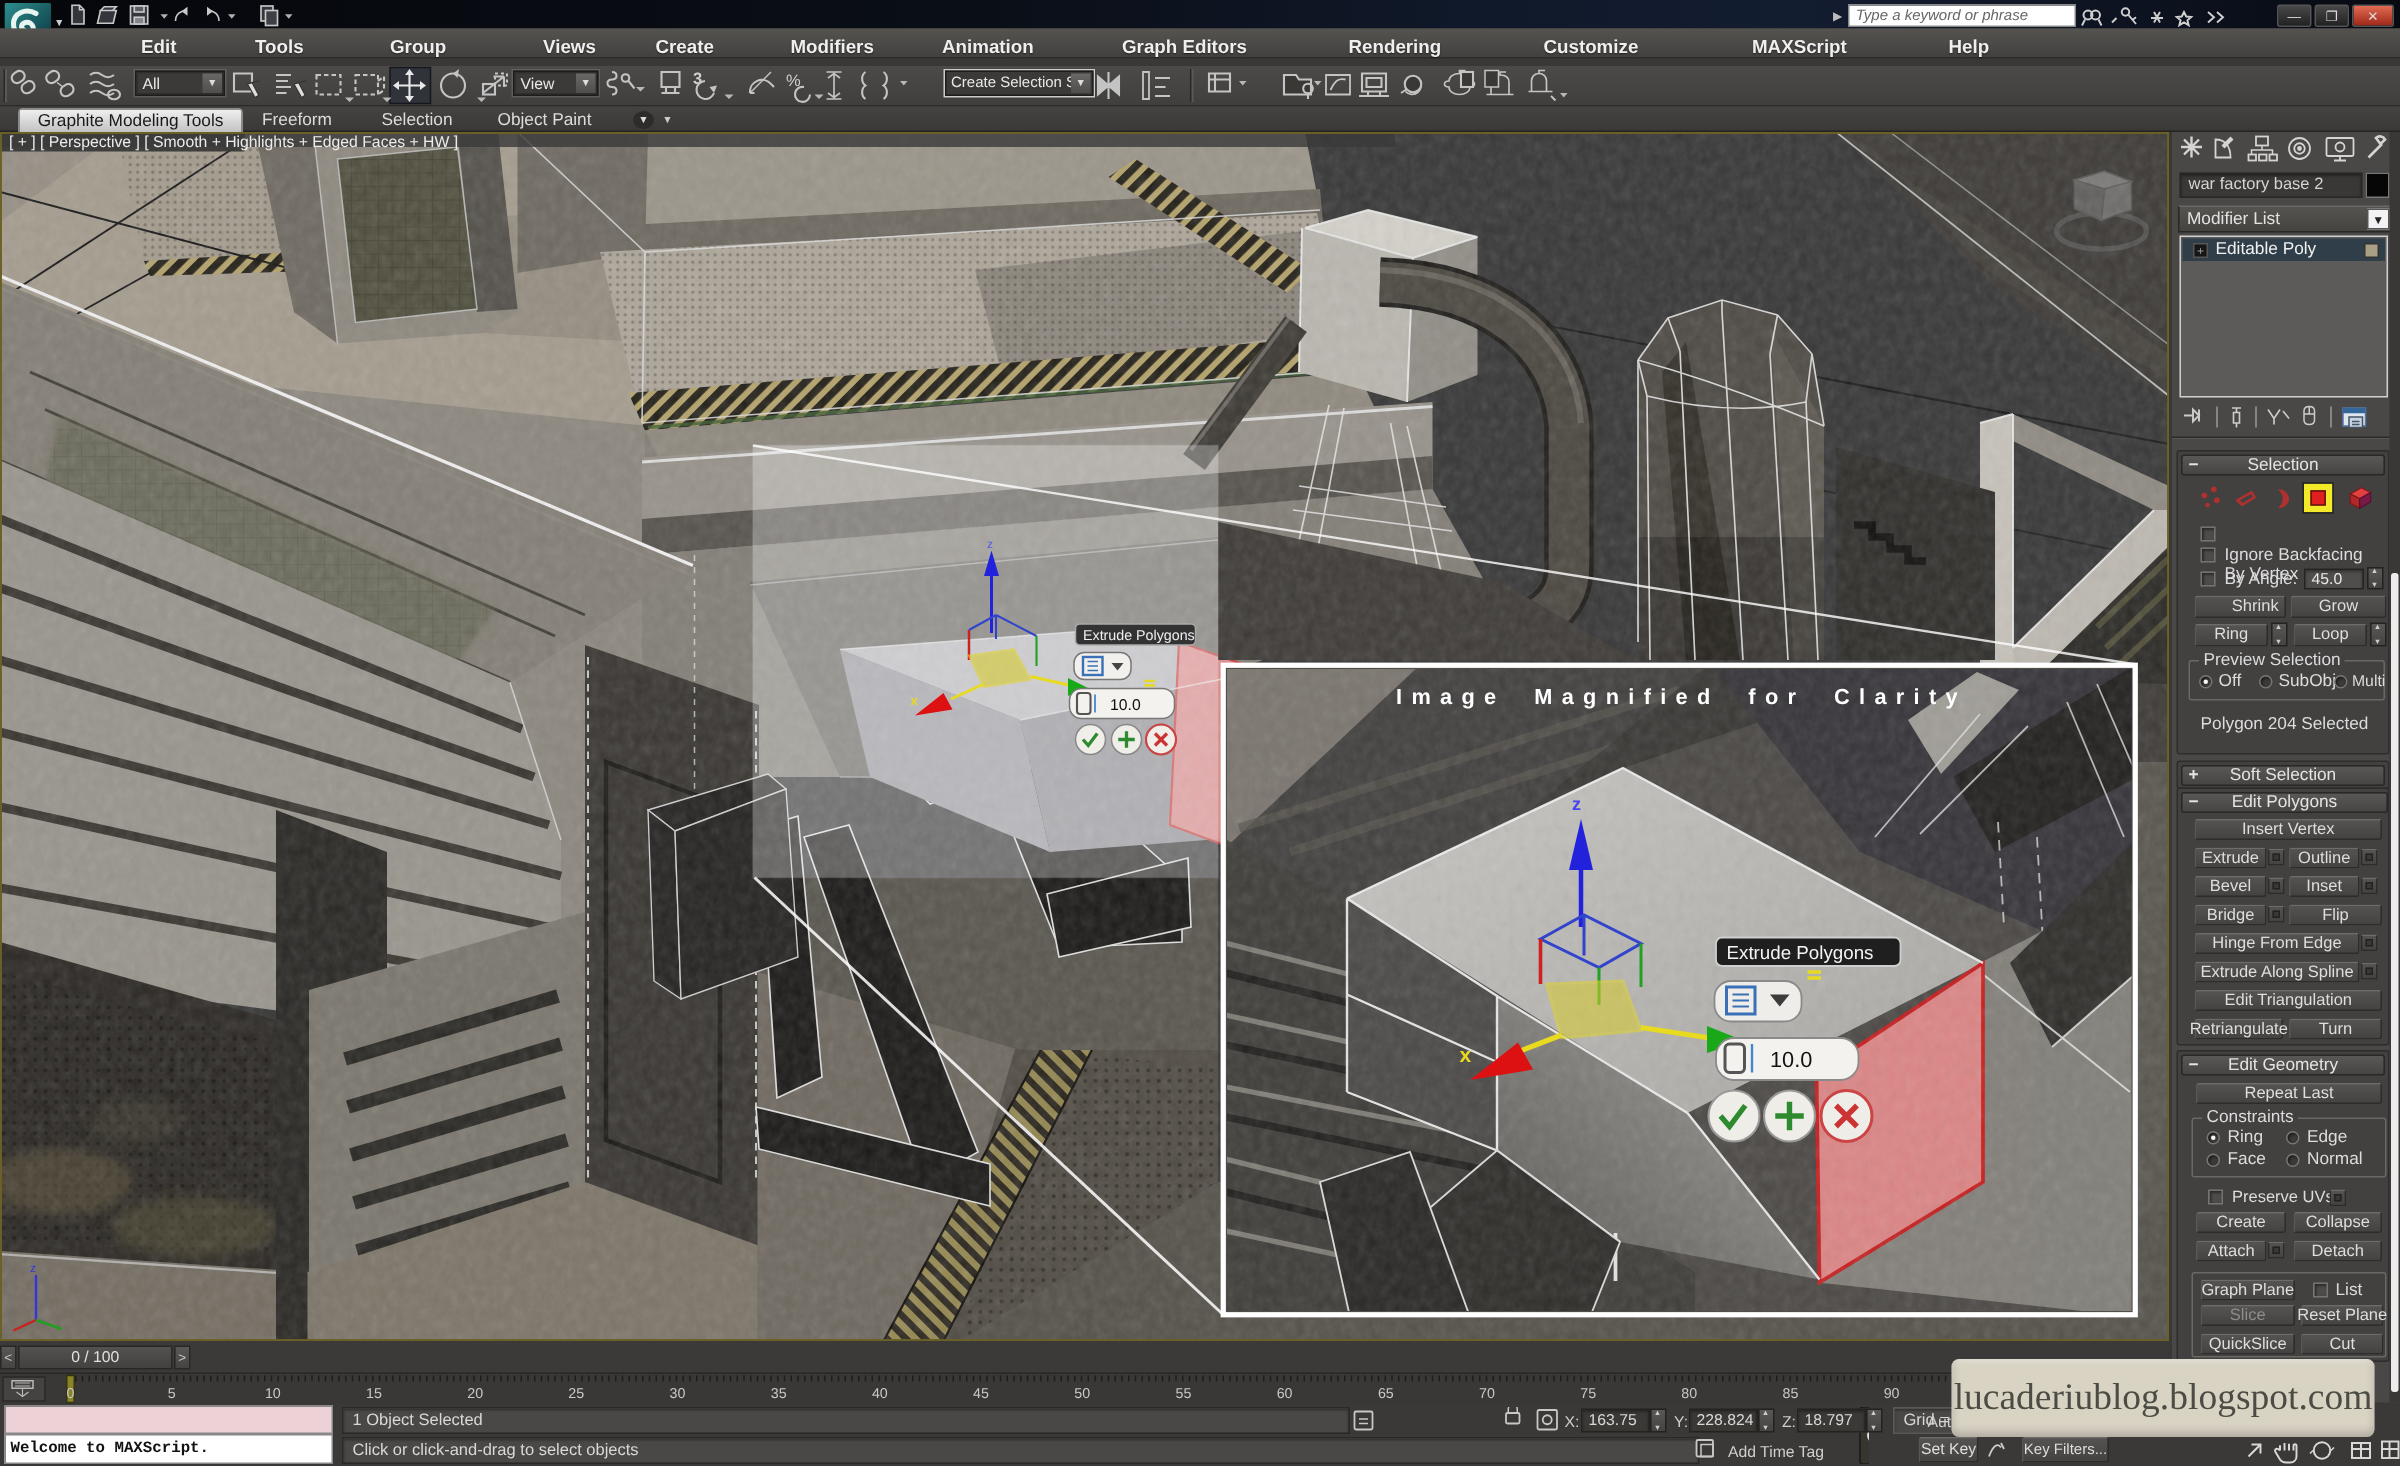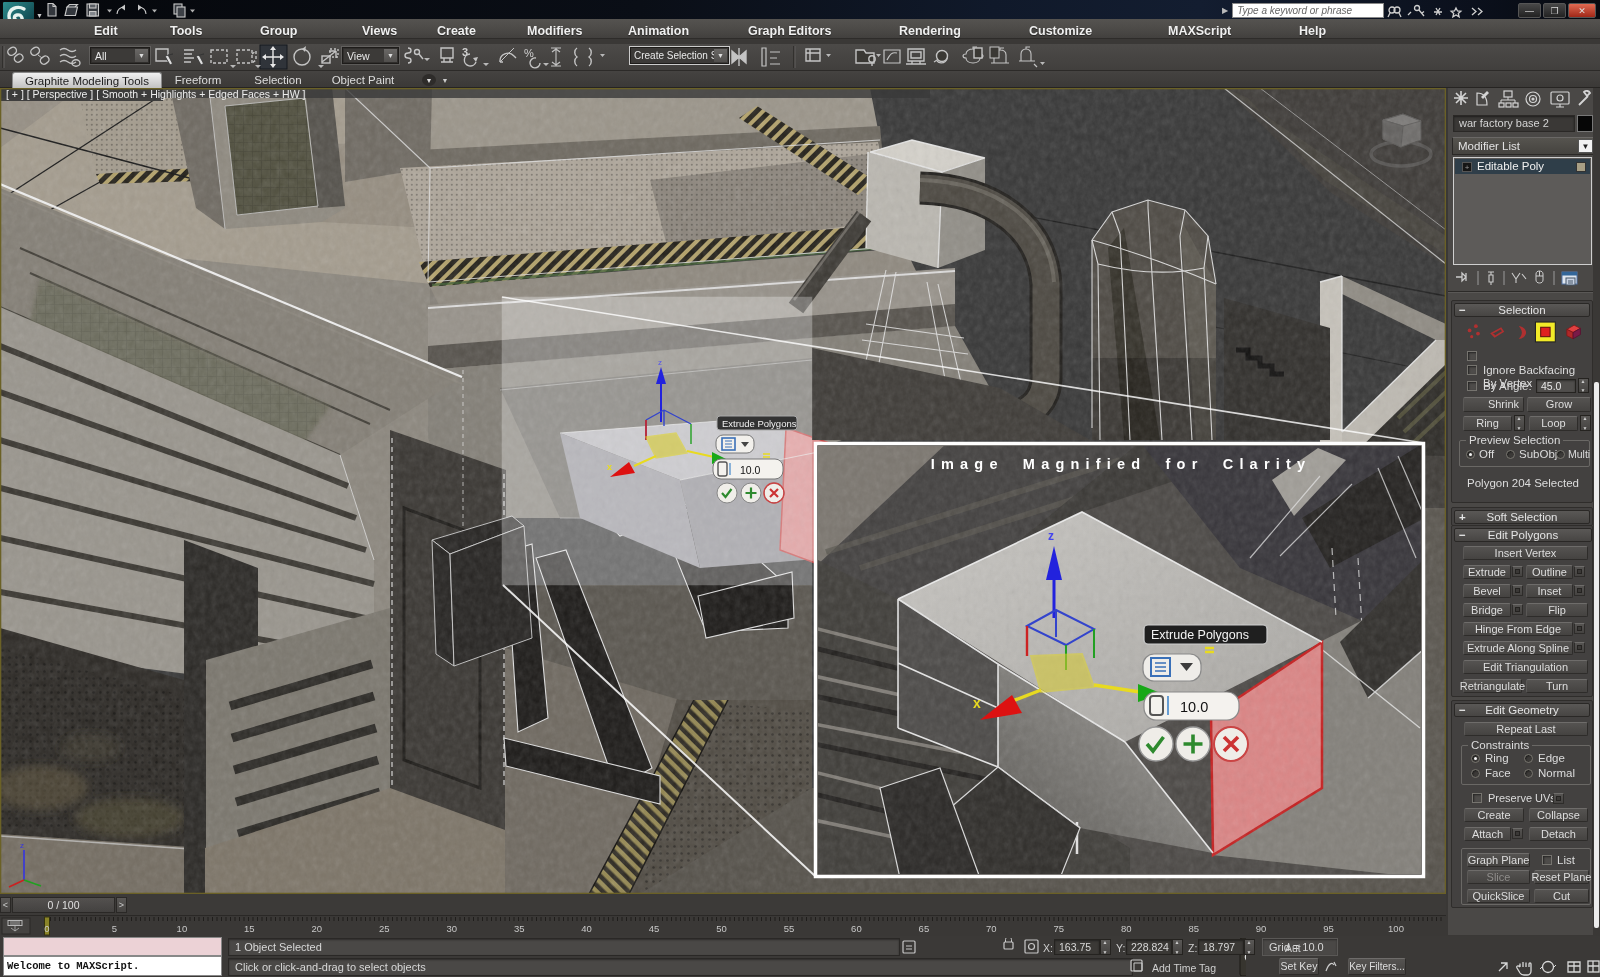--- a/index.html
+++ b/index.html
@@ -876,13 +876,16 @@
         <div class="btn" style="left:72px;top:21px;width:55px;height:14px;">Reset Plane</div>
         <div class="btn" style="left:5px;top:40px;width:63px;height:14px;">QuickSlice</div>
         <div class="btn" style="left:72px;top:40px;width:55px;height:14px;">Cut</div>
       </div>
     </div>
 
     <div class="abs" style="left:145px;top:0;width:7px;height:847px;background:#3a3836;"></div>
     <div class="abs" style="left:146px;top:294px;width:5px;height:546px;background:#ececec;border-radius:2px;"></div>
   </div>
 
+  <div class="wm">
+      <span>lucaderiublog.blogspot.com</span>
+    </div>
 </div>
 
 </body></html>

